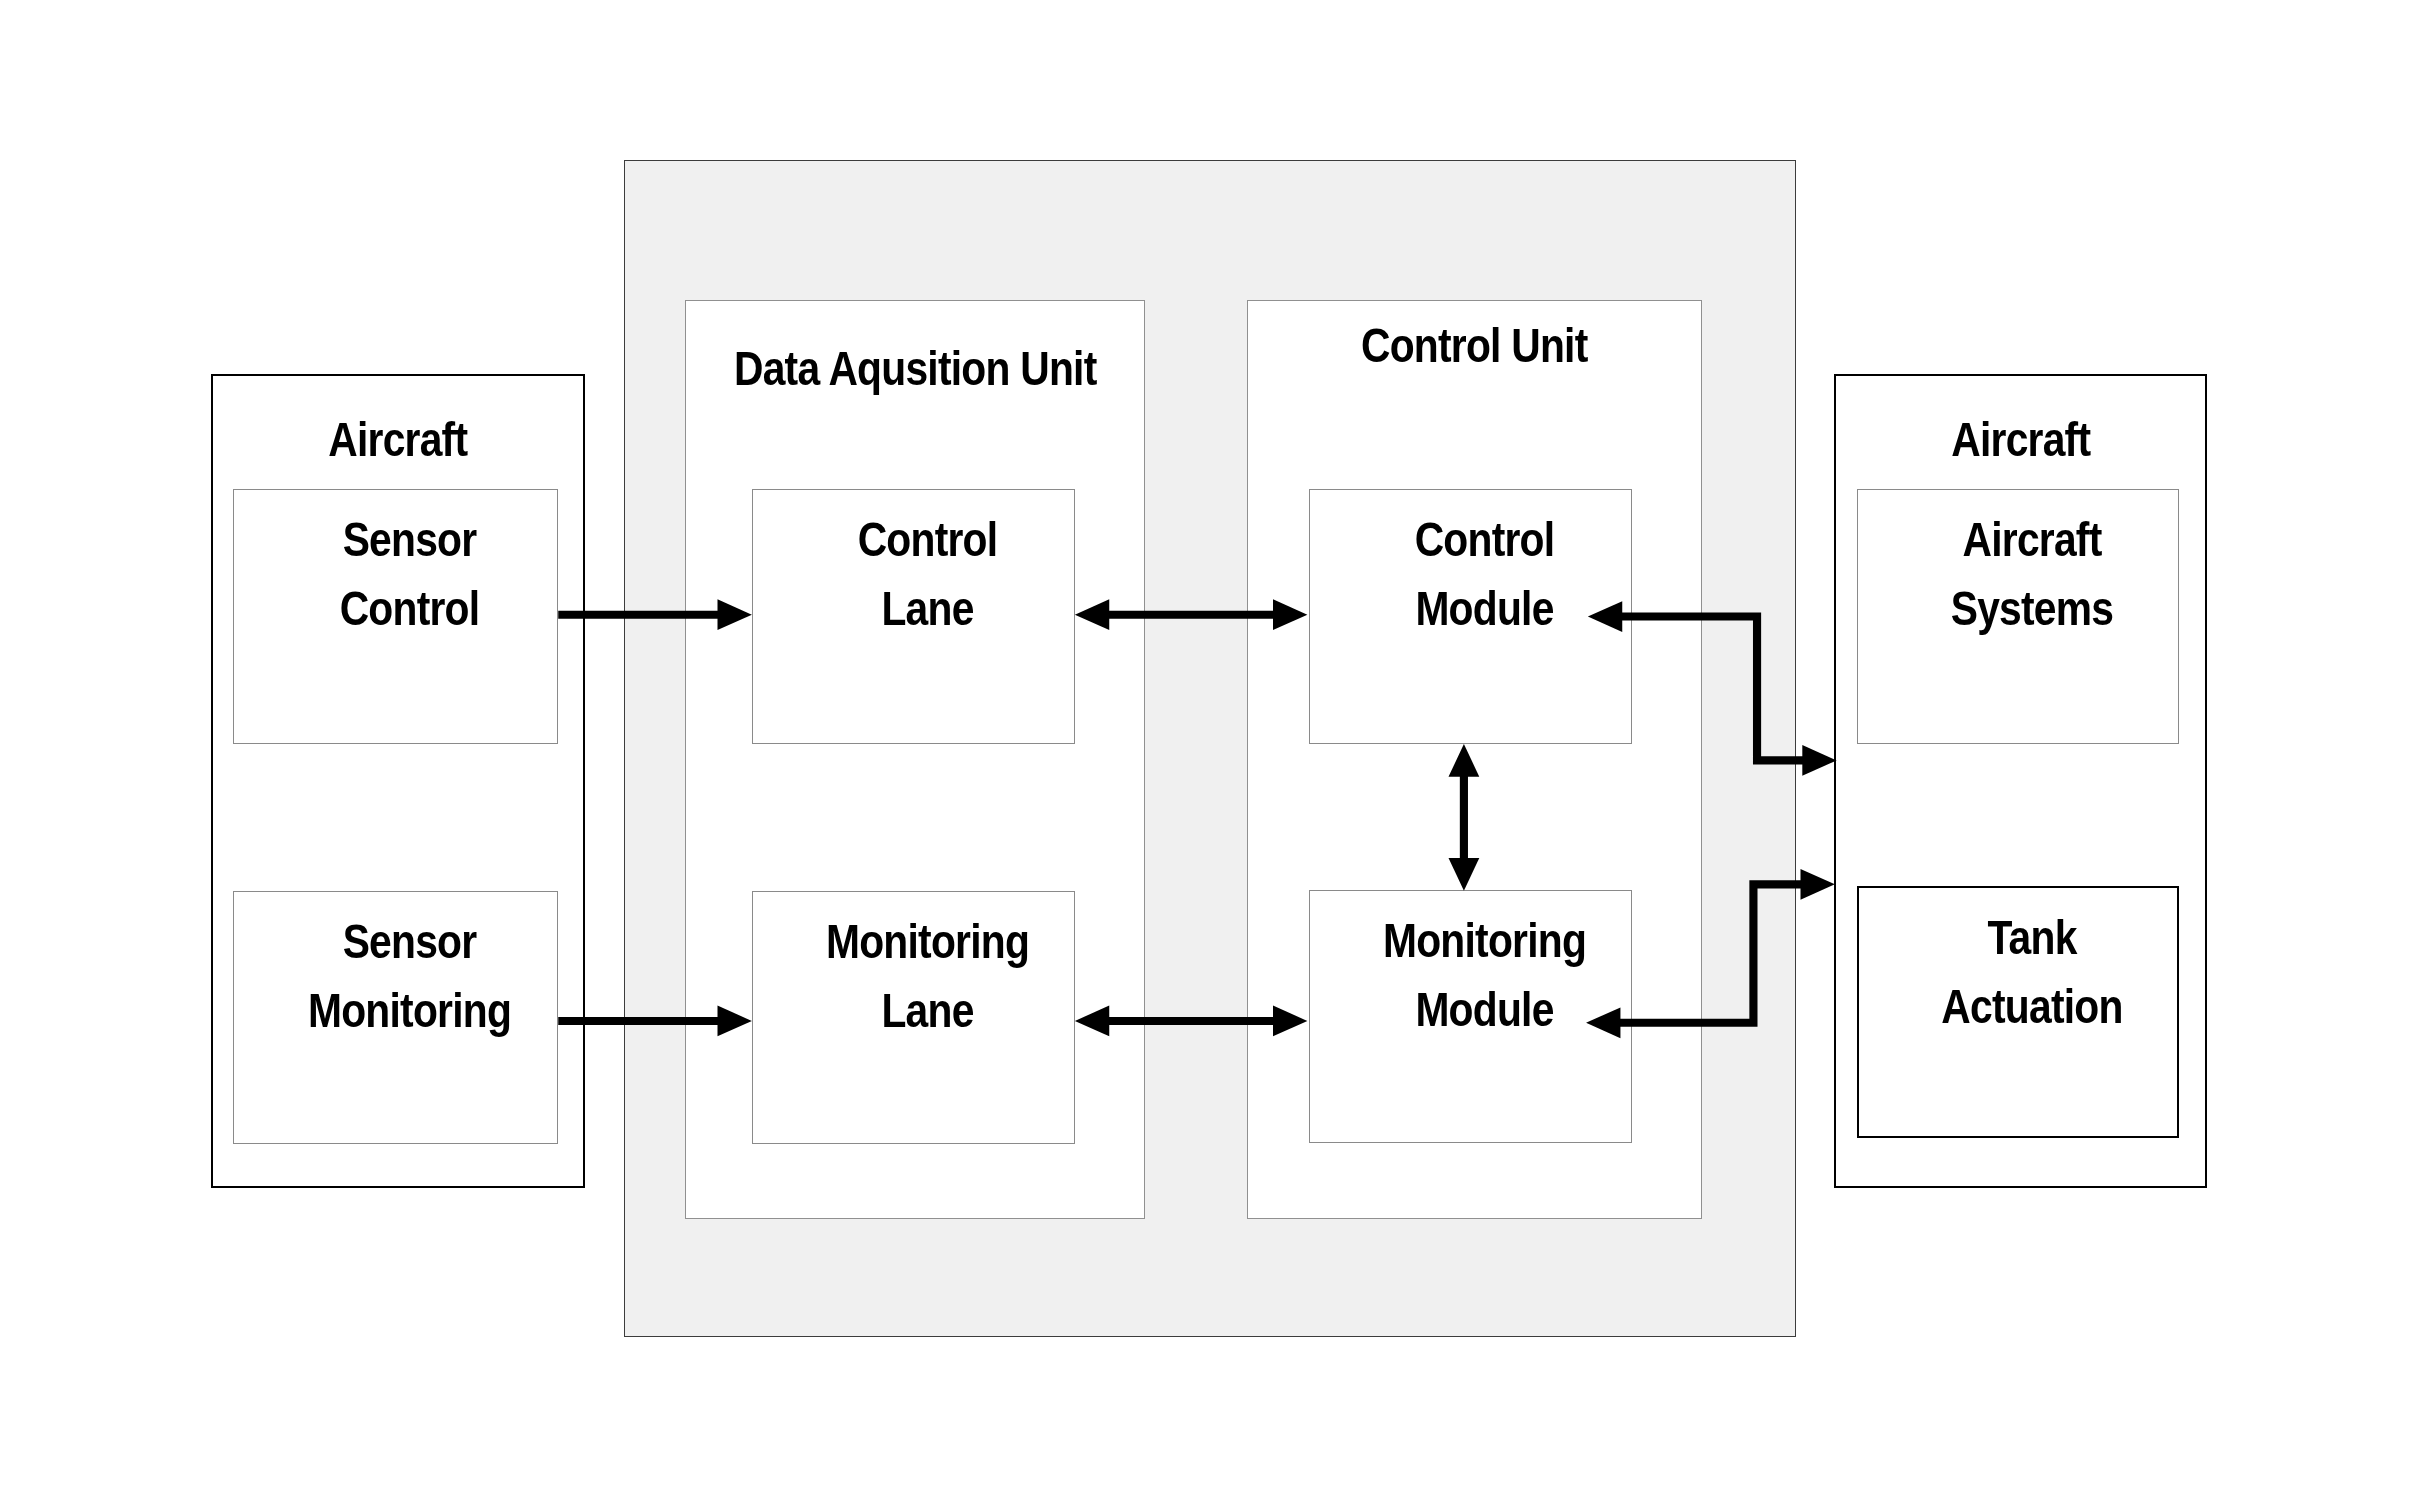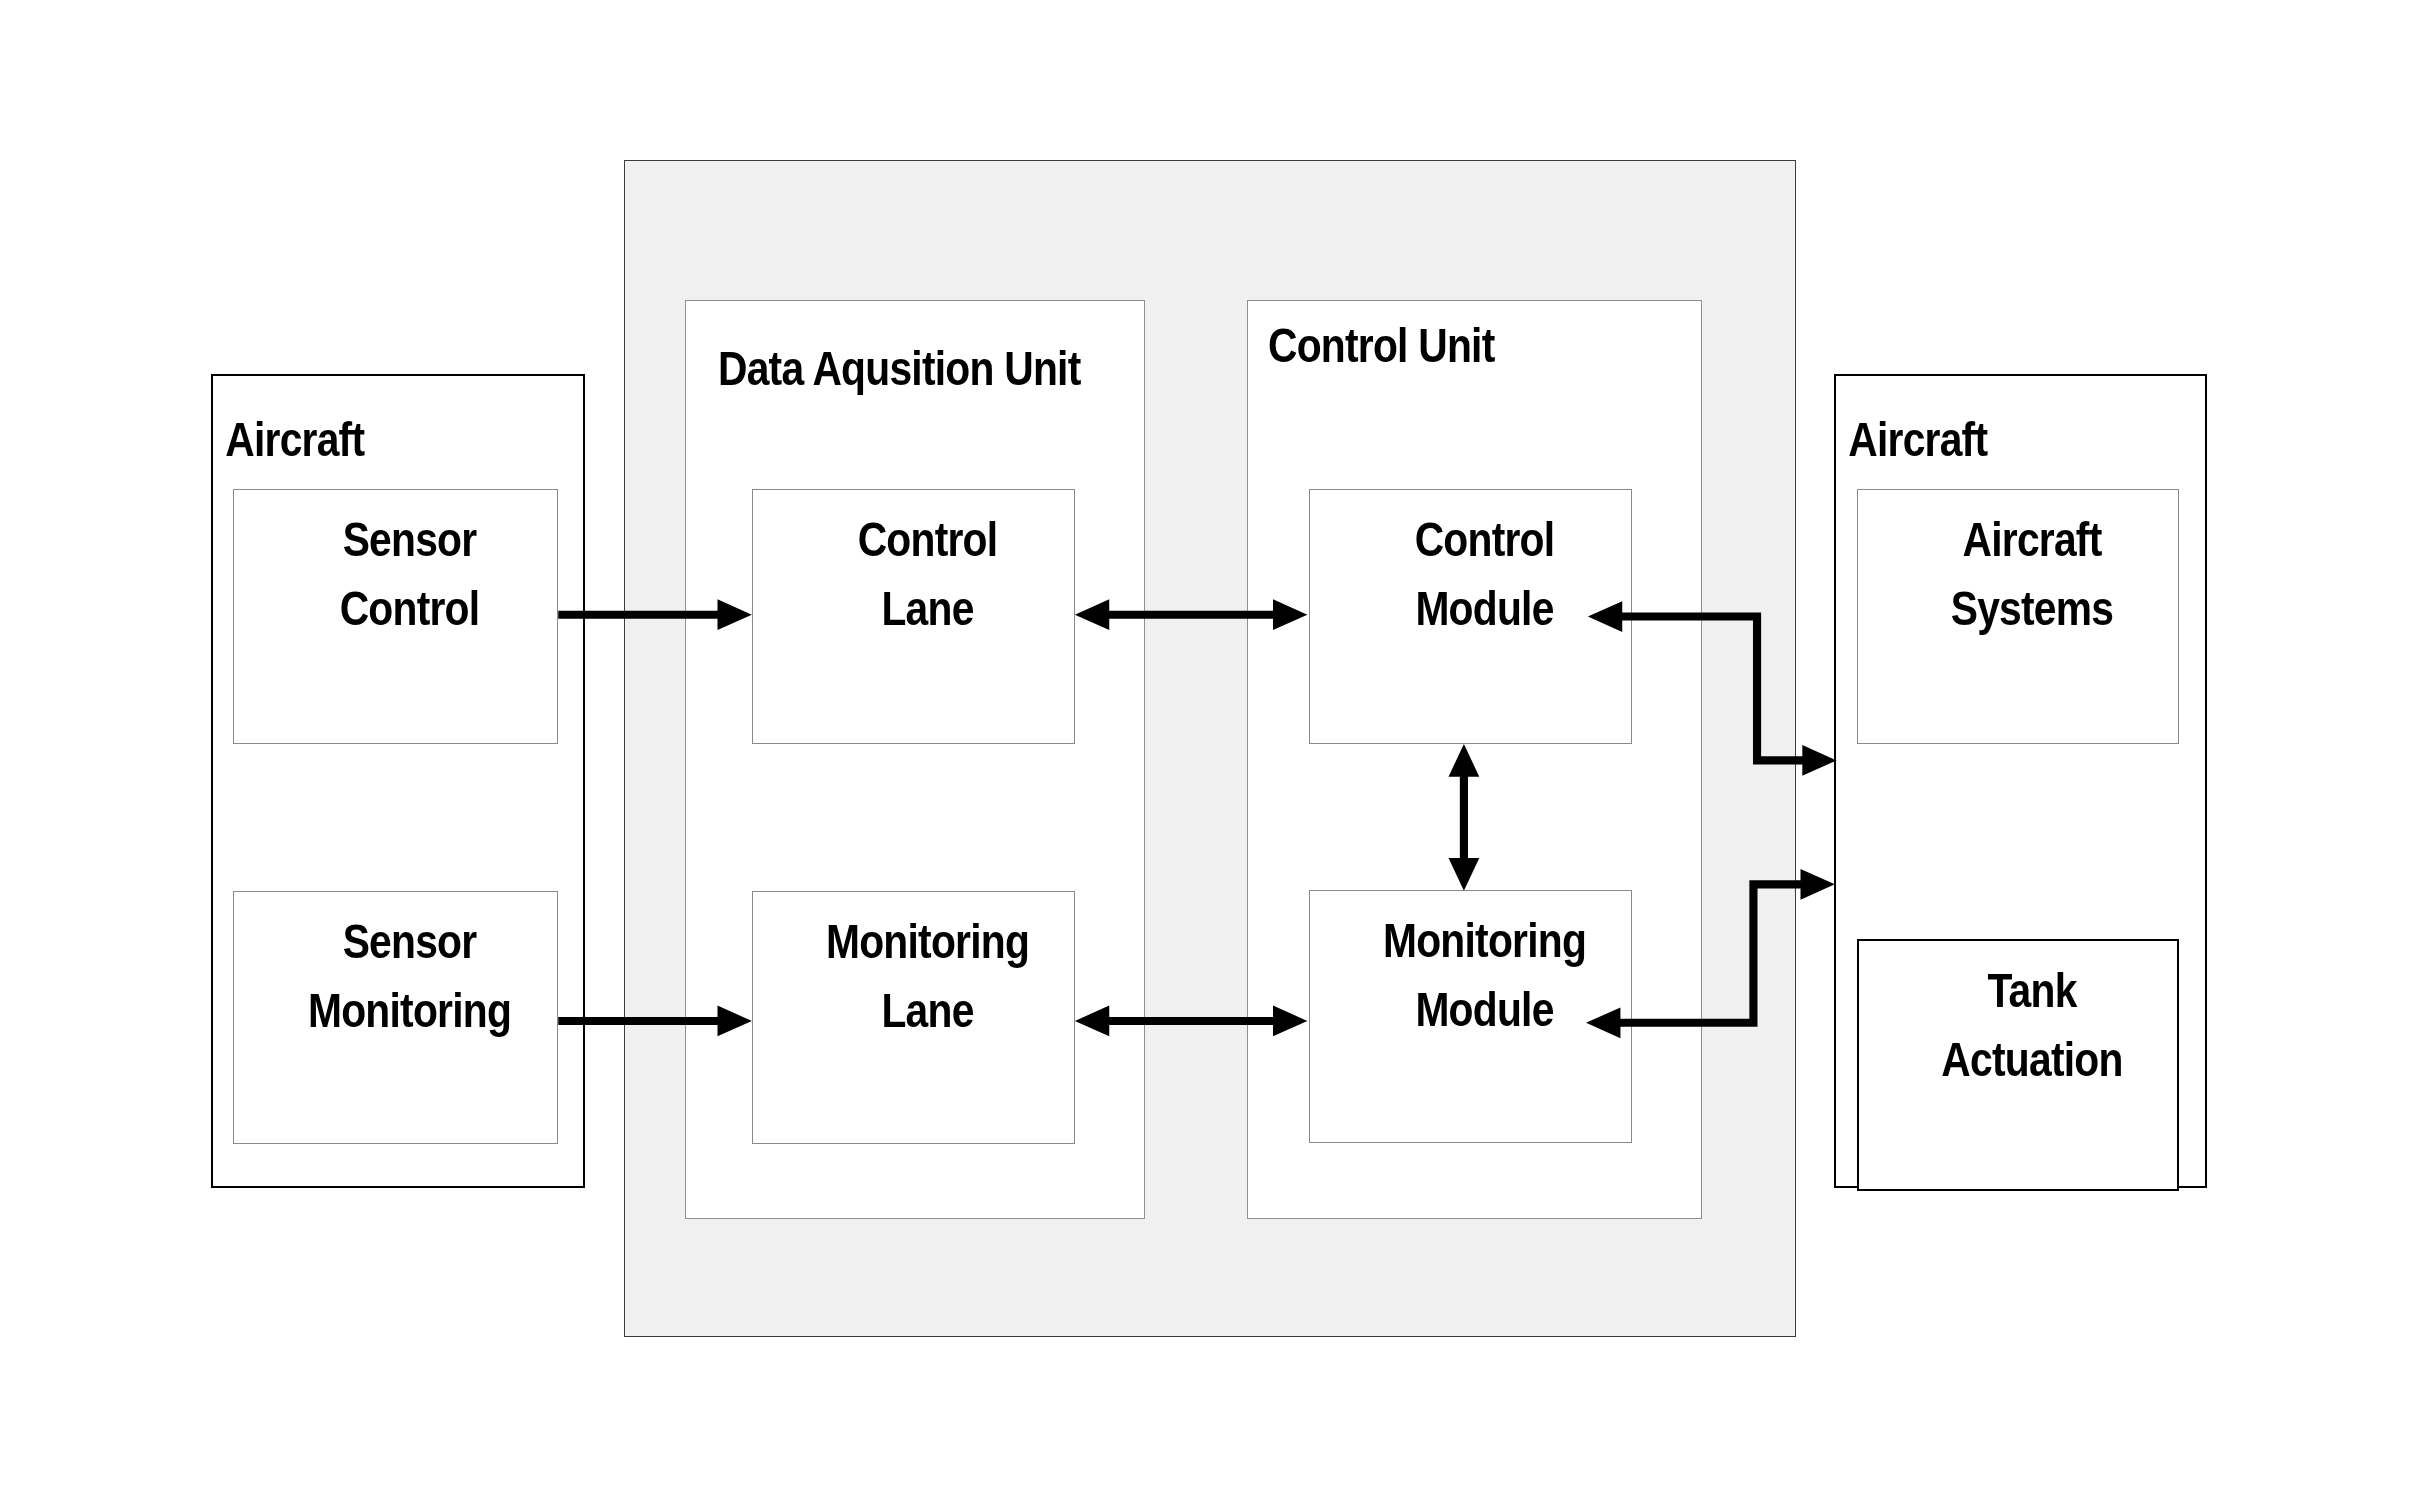--- a/index.html
+++ b/index.html
@@ -7,21 +7,21 @@
     position:relative; width:2413px; height:1509px; background:#ffffff;
     font-family:"Liberation Sans", sans-serif; color:#000;
     overflow:hidden;
   }
   .box { position:absolute; box-sizing:border-box; background:#ffffff; }
   .outer-frame { border:2.7px solid #000000; background:#ffffff; }
   .gray-panel  { background:#f0f0f0; border:1.8px solid #3c3c3c; }
   .unit-box    { background:#ffffff; border:1.8px solid #909090; }
   .leaf-box    { background:#ffffff; border:1.8px solid #8a8a8a; text-align:center;padding-left:28px; }
   .leaf-box.dark { border:2.7px solid #000000; }
-  .title { text-align:left; font-weight:600; font-size:48px; letter-spacing:-0.9px; }
+  .title { text-align:center; font-weight:600; font-size:48px; letter-spacing:-0.9px; }
   .title > span { display:inline-block; transform:scaleX(.85); transform-origin:center; }
   .label {
     display:block; margin-top:14.5px;
     white-space:pre-line; font-weight:600; font-size:48px; line-height:69px;
     letter-spacing:-0.9px; transform:scaleX(.85); transform-origin:center;
   }
   svg.arrows { position:absolute; left:0; top:0; z-index:5; }
   svg.arrows * { pointer-events:none; }
 </style>
 </head>
@@ -83,21 +83,21 @@
   <div class="box leaf-box" style="left:1309px; top:890px; width:323px; height:253px;">
     <span class="label">Monitoring
 Module</span>
   </div>
 
   <div class="box leaf-box" style="left:1857px; top:489px; width:322px; height:255px;">
     <span class="label">Aircraft
 Systems</span>
   </div>
 
-  <div class="box leaf-box dark" style="left:1857px; top:939px; width:322px; height:252px;">
+  <div class="box leaf-box dark" style="left:1857px; top:886px; width:322px; height:252px;">
     <span class="label">Tank Actuation</span>
   </div>
 
   <svg class="arrows" width="2413" height="1509" viewBox="0 0 2667 1667">
     <g stroke="#000000" fill="#000000" stroke-linejoin="miter">
 
       <g>
         <line x1="617" y1="679" x2="798" y2="679" stroke-width="9"></line>
         <polygon points="831,679 793,662 793,696" stroke="none"></polygon>
       </g>

